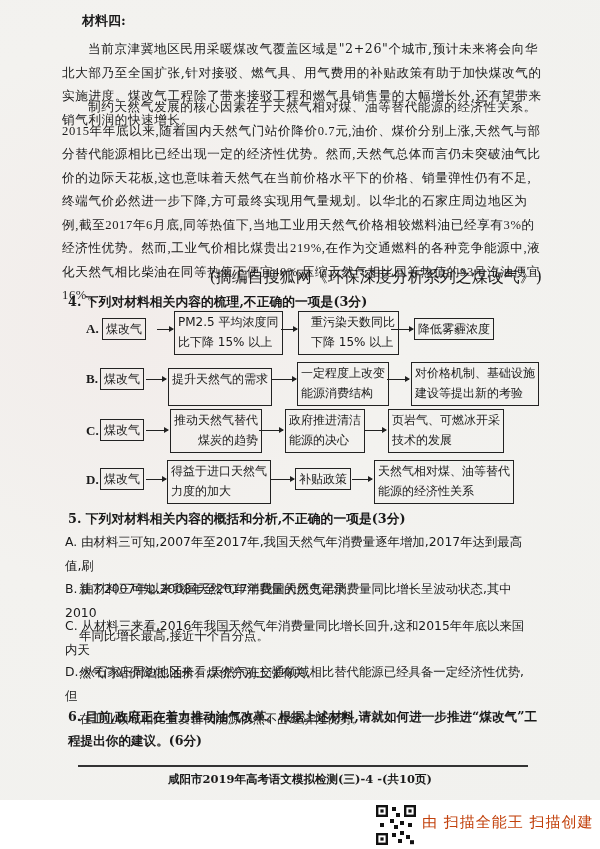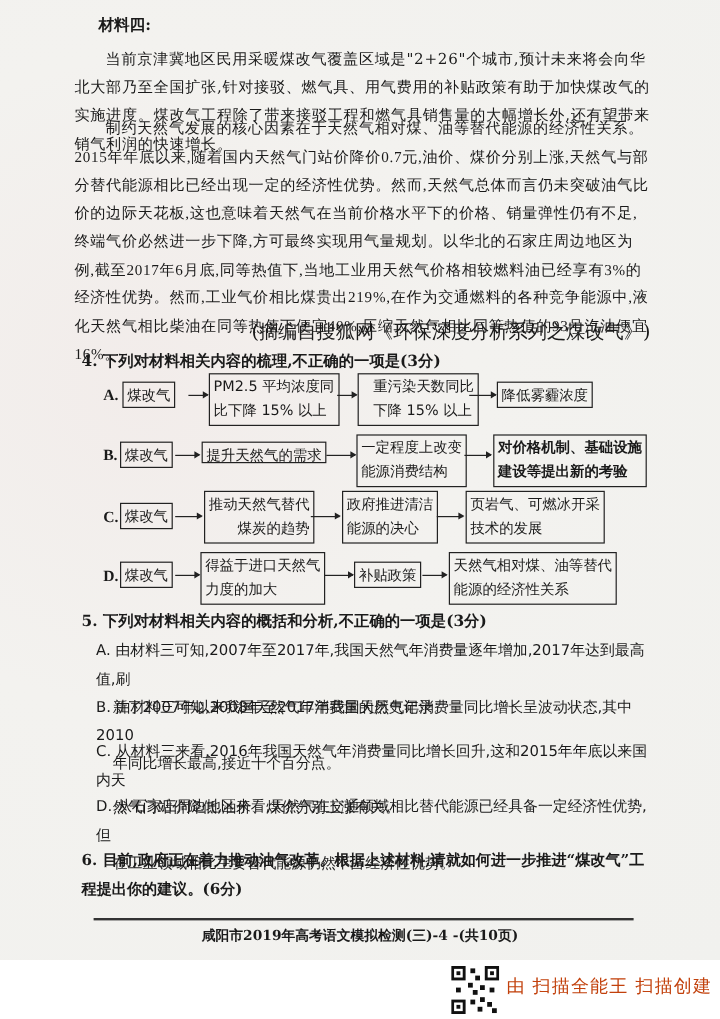--- a/index.html
+++ b/index.html
@@ -27,21 +27,21 @@
     position:absolute; border:1.3px solid #222; background:transparent;
     font-family:"DejaVu Sans", sans-serif; font-size:12px; line-height:20px;
     padding:0 3px; box-sizing:border-box; white-space:nowrap;
   }
   .arrow { position:absolute; height:1px; background:#222; }
   .arrow::after {
     content:""; position:absolute; right:-1px; top:-3px;
     border-left:5px solid #222; border-top:3.5px solid transparent; border-bottom:3.5px solid transparent;
   }
   .q5 { left:68px; top:507px; }
-  .choice { left:80px; width:470px; font-size:12.4px; line-height:23.5px; font-family:"DejaVu Sans", sans-serif; }
+  .choice { left:65px; width:470px; font-size:12.4px; line-height:23.5px; font-family:"DejaVu Sans", sans-serif; }
   .choice .cont { display:block; padding-left:14px; }
   .q6 { left:68px; top:705px; width:480px; font-weight:bold; font-size:12.6px; line-height:23.5px; }
   .footer-rule { left:78px; top:765px; width:450px; height:1.5px; background:#333; }
   .footer-text { left:0; width:600px; top:772px; text-align:center; font-size:11.5px; font-weight:bold; }
   .qr { left:376px; top:805px; width:40px; height:40px; }
   .scan-text { left:422px; top:813px; font-family:"DejaVu Sans", sans-serif; font-size:15px; color:#c2410c; letter-spacing:1px; }
 </style>
 </head>
 <body>
 
@@ -68,28 +68,28 @@
       <div>下降 15% 以上</div>
     </div>
     <div class="arrow" style="left:391px;top:329px;width:22px;"></div>
     <div class="box" style="left:414px;top:318px;height:22px;"><span>降低雾霾浓度</span></div>
   </div>
 
   <div>
     <span class="abs opt-label" style="left:86px;top:371px;">B.</span>
     <div class="box" style="left:100px;top:368px;height:22px;"><span>煤改气</span></div>
     <div class="arrow" style="left:146px;top:379px;width:20px;"></div>
-    <div class="box" style="left:168px;top:368px;height:18px;"><span>提升天然气的需求</span></div>
+    <div class="box" style="left:168px;top:368px;height:38px;"><span>提升天然气的需求</span></div>
     <div class="arrow" style="left:272px;top:379px;width:24px;"></div>
     <div class="box" style="left:297px;top:362px;height:44px;">
       <div>一定程度上改变</div>
       <div>能源消费结构</div>
     </div>
     <div class="arrow" style="left:387px;top:379px;width:22px;"></div>
-    <div class="box" style="left:411px;top:362px;height:44px;font-weight:bold;">
+    <div class="box" style="left:411px;top:362px;height:44px;">
       <div>对价格机制、基础设施</div>
       <div>建设等提出新的考验</div>
     </div>
   </div>
 
   <div>
     <span class="abs opt-label" style="left:86px;top:423px;">C.</span>
     <div class="box" style="left:100px;top:419px;height:22px;"><span>煤改气</span></div>
     <div class="arrow" style="left:146px;top:430px;width:22px;"></div>
     <div class="box" style="left:170px;top:409px;height:44px;text-align:right;">

